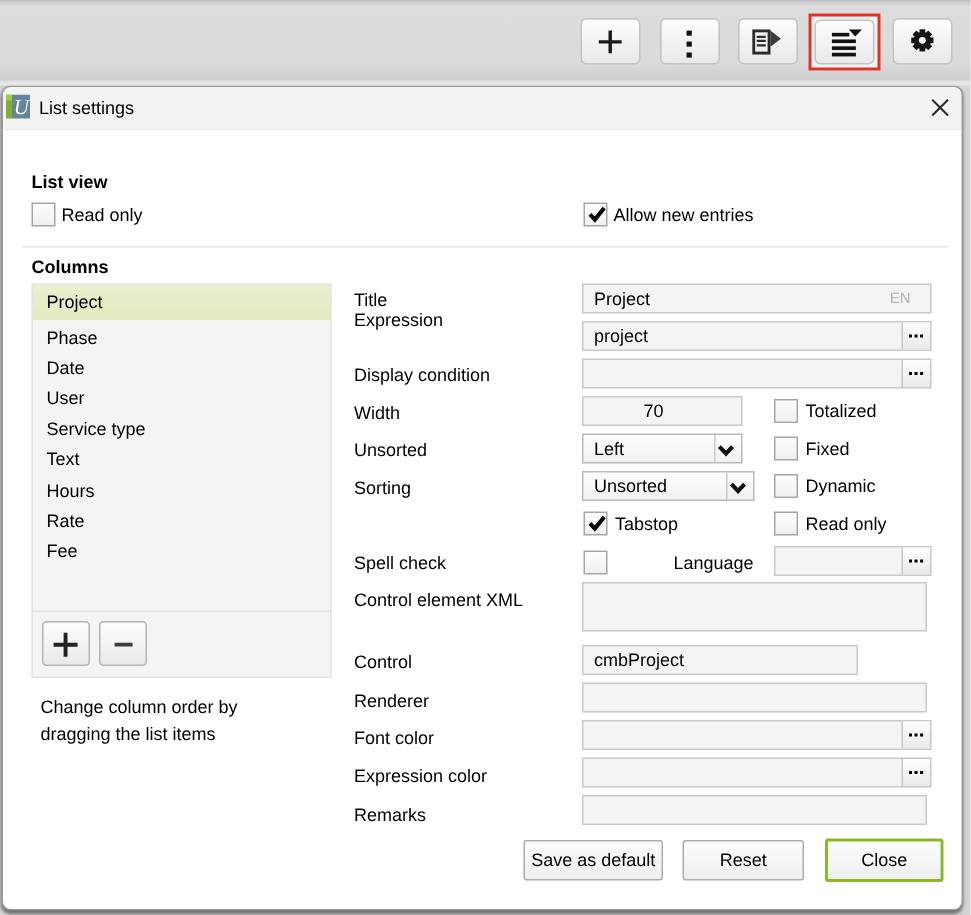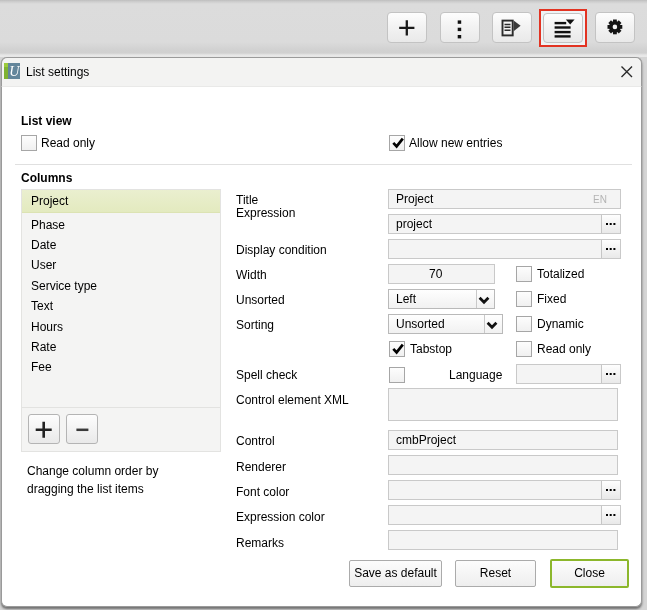--- a/index.html
+++ b/index.html
@@ -176,21 +176,21 @@
         <path d="M3.3 7.9 L6.6 11.4 L12.8 3.7" stroke="#000" stroke-width="2.7" fill="none"></path>
       </svg>
   </div>
   <div class="abs lbl" style="left:408px;top:284px;">Tabstop</div>
   <div class="cb" style="left:387px;top:308.5px;"></div>
   <div class="abs lbl" style="left:447px;top:310px;text-align:right;">Language</div>
   <div class="inp" style="left:514px;top:306px;width:105px;">
       <div class="dots"></div>
     </div>
   <div class="abs" style="left:386px;top:330px;width:230px;height:33px;box-sizing:border-box;background:#f4f4f4;border:1px solid #c9c9c9;"></div>
-  <div class="inp" style="left:386px;top:372px;width:230px;">cmbProject</div>
+  <div class="inp" style="left:386px;top:372px;width:184px;">cmbProject</div>
   <div class="inp" style="left:386px;top:397px;width:230px;"></div>
   <div class="inp" style="left:386px;top:422px;width:233px;">
       <div class="dots"></div>
     </div>
   <div class="inp" style="left:386px;top:447px;width:233px;">
       <div class="dots"></div>
     </div>
   <div class="inp" style="left:386px;top:472px;width:230px;"></div>
 
   <div class="cb" style="left:514px;top:208px;"></div>

